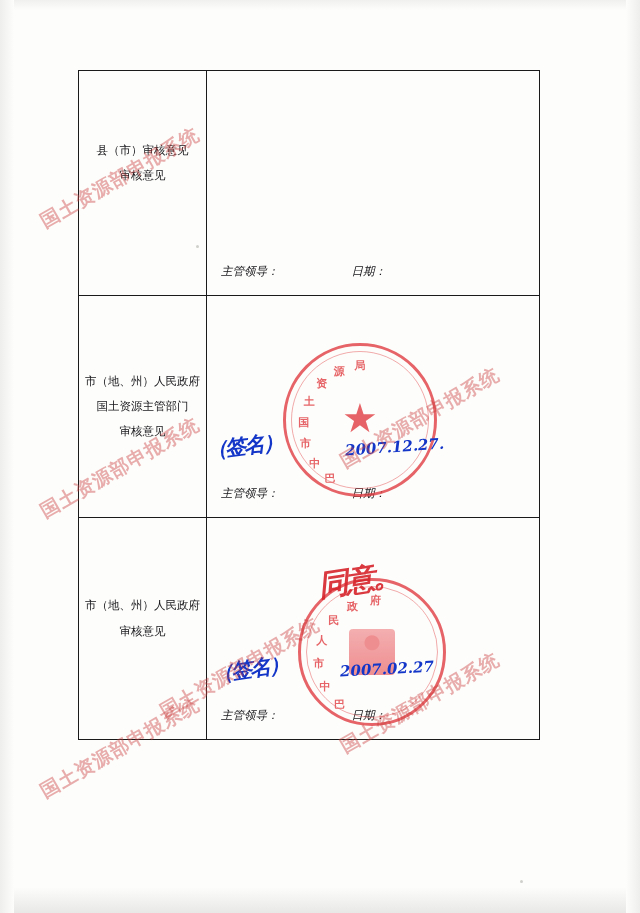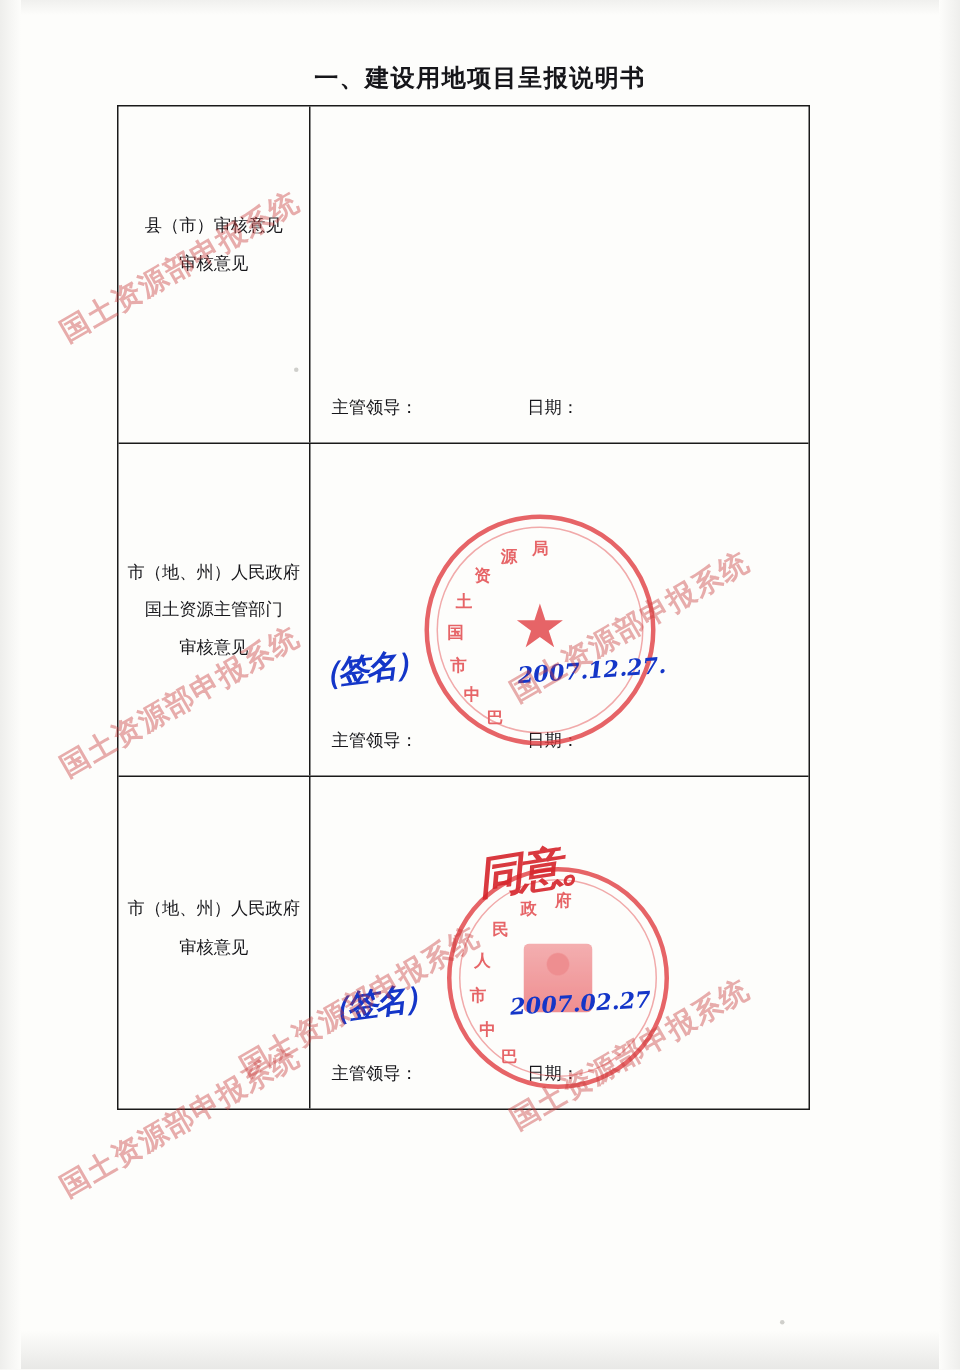--- a/index.html
+++ b/index.html
@@ -108,20 +108,21 @@
   }
 
   .sig-line {
     position: absolute;
     left: 0;
     bottom: 16px;
     width: 100%;
     display: flex;
     font-size: 11.5px;
     color: #17171b;
+    font-style: italic;
   }
   .sig-lead {
     margin-left: 14px;
     white-space: nowrap;
   }
   .sig-date {
     margin-left: 73px;
     white-space: nowrap;
   }
 
@@ -251,21 +252,20 @@
 </style>
 </head>
 <body>
 
 <div class="page">
   <div class="page-edge-top"></div>
   <div class="page-edge-bottom"></div>
   <div class="page-edge-left"></div>
   <div class="page-edge-right"></div>
 
-  <div class="doc-title">一、建设用地项目呈报说明书</div>
 
   <div class="table-wrap">
 
     <div class="t-row r1">
       <div class="cell-left">
         <div class="ln">县（市）审核意见</div>
         <div class="ln">审核意见</div>
       </div>
       <div class="cell-right">
         <div class="sig-line">

